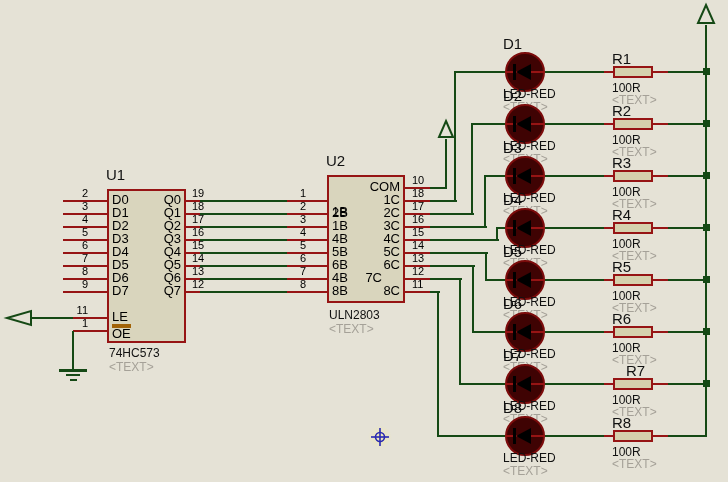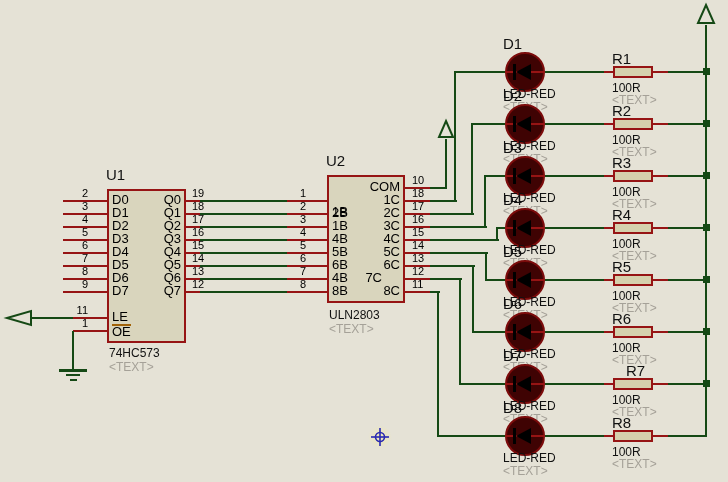--- a/index.html
+++ b/index.html
@@ -22,21 +22,21 @@
   .val{position:absolute;font-size:12px;line-height:12px;color:#111}
   .ph{position:absolute;font-size:12px;line-height:12px;color:var(--muted_text)}
   .box{position:absolute;background:var(--chip_fill);border:2px solid var(--pin_red);box-sizing:border-box}
   .ledc{position:absolute;width:40px;height:40px;border-radius:50%;background:var(--led_fill);
     border:2px solid var(--led_ring);box-sizing:border-box}
   .ledbar{position:absolute;width:3px;height:16px;background:#000}
   .ledtri{position:absolute;width:0;height:0;border-top:8px solid transparent;
     border-bottom:8px solid transparent;border-right:15px solid #000}
   .res{position:absolute;width:40px;height:12px;background:var(--resistor_fill);
     border:2px solid var(--pin_red);box-sizing:border-box}
-  .ol{display:inline-block;border-top:2px solid #a16207;line-height:11px}
+  .ol{display:inline-block;border-top:4px solid #a16207;line-height:11px}
   .glow{position:absolute;width:24px;height:24px;background:radial-gradient(circle,#efe9b0 0%,rgba(239,233,176,0) 70%)}
   svg{position:absolute;overflow:visible}
 </style>
 </head>
 <body>
 
 <div id="canvas">
 
   <div class="box" style="left:107px;top:189px;width:79px;height:154px"></div>
   <div class="ref" style="left:106px;top:168px">U1</div>

